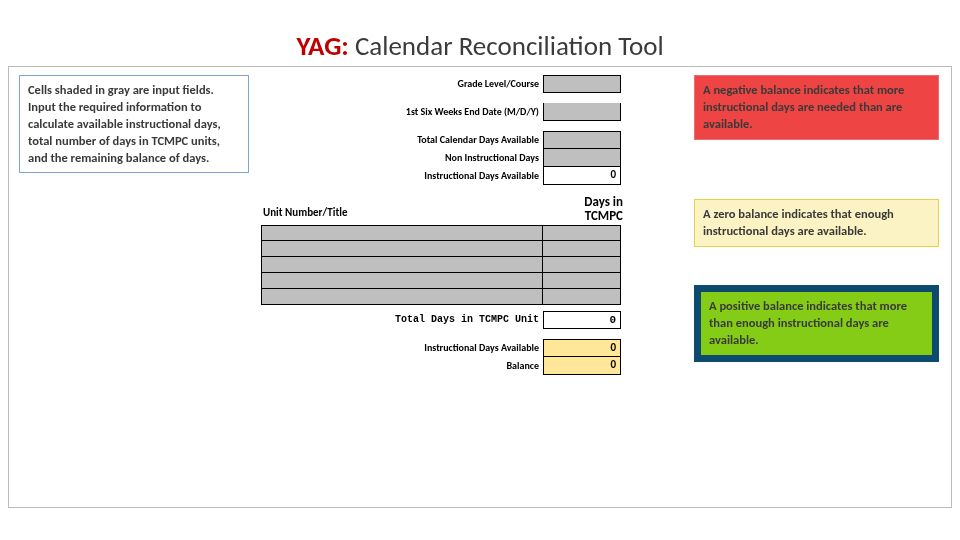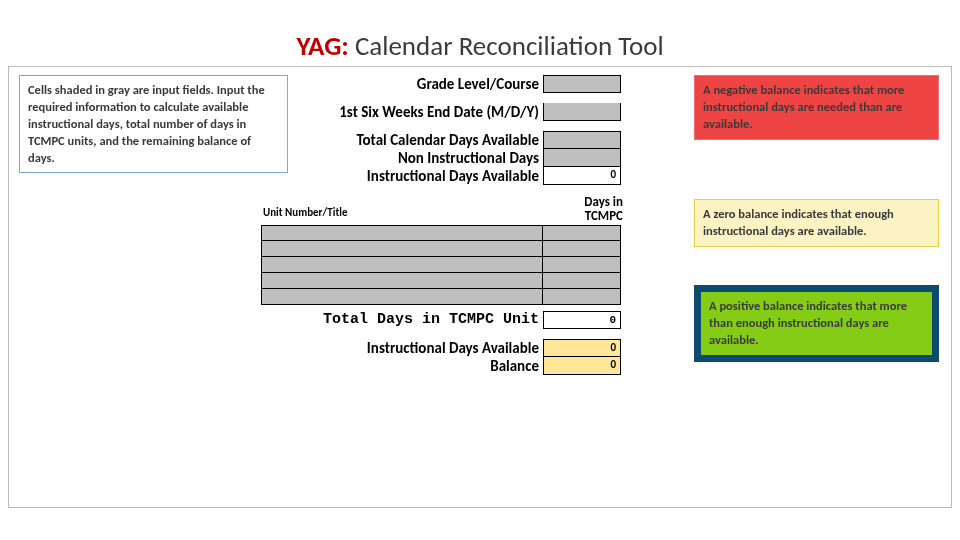--- a/index.html
+++ b/index.html
@@ -35,21 +35,21 @@
   .info-box {
     position: absolute;
     font-size: 12.5px;
     line-height: 1.35;
     padding: 6px 8px;
     font-weight: 700;
     color: #3a3a3a;
   }
   .info-left {
     left: 10px; top: 8px;
-    width: 269px;
+    width: 230px;
     border: 1px solid #7da7d9;
     background: #fff;
   }
   .info-r1 {
     right: 12px; top: 8px;
     width: 245px;
     border: 1px solid #ec6d6d;
     background: #ef4444;
   }
   .info-r2 {
@@ -76,21 +76,21 @@
     display: flex;
     align-items: stretch;
     height: 18px;
   }
   .row.gap { height: 10px; }
   .lbl {
     flex: 0 0 282px;
     text-align: right;
     padding-right: 4px;
     font-weight: 700;
-    font-size: 15px;
+    font-size: 10px;
     line-height: 18px;
     white-space: nowrap;
   }
   .cell {
     flex: 0 0 78px;
     border: 1px solid #000;
     background: #bfbfbf;
     height: 18px;
     margin-left: 0;
   }

